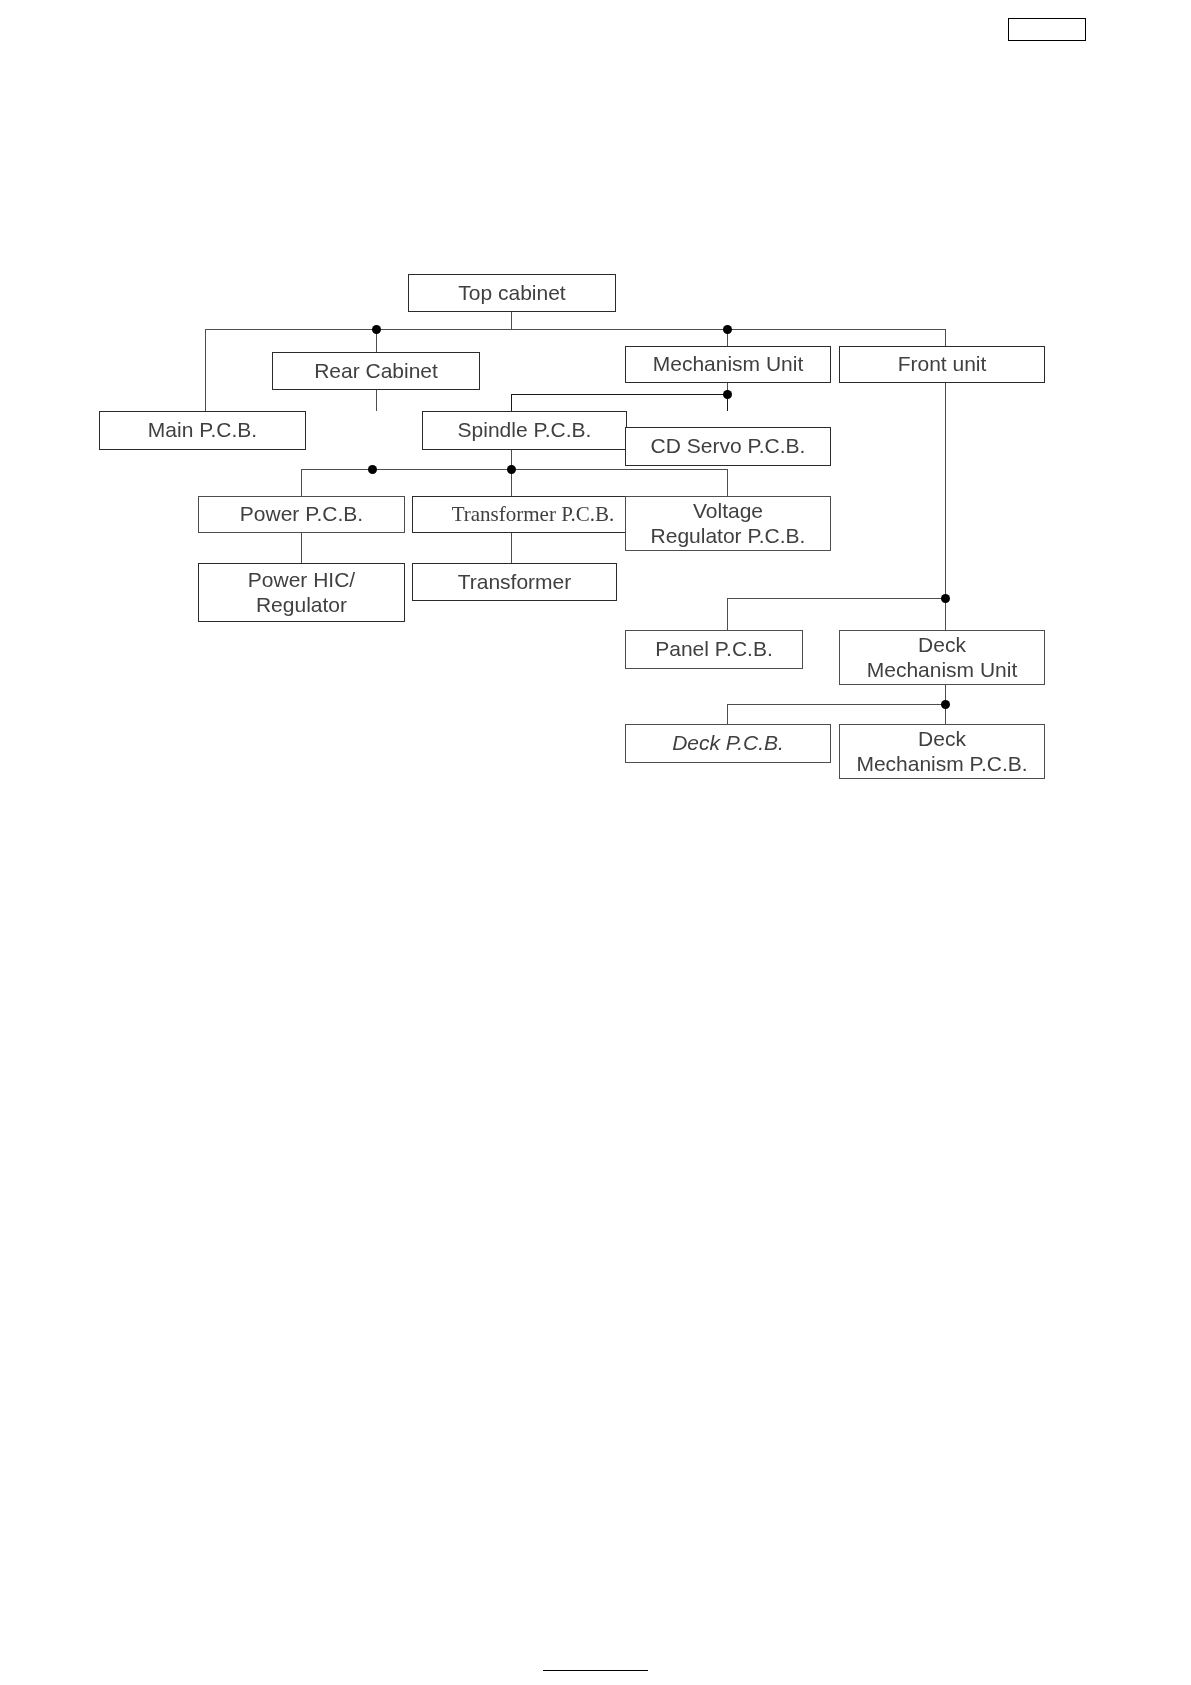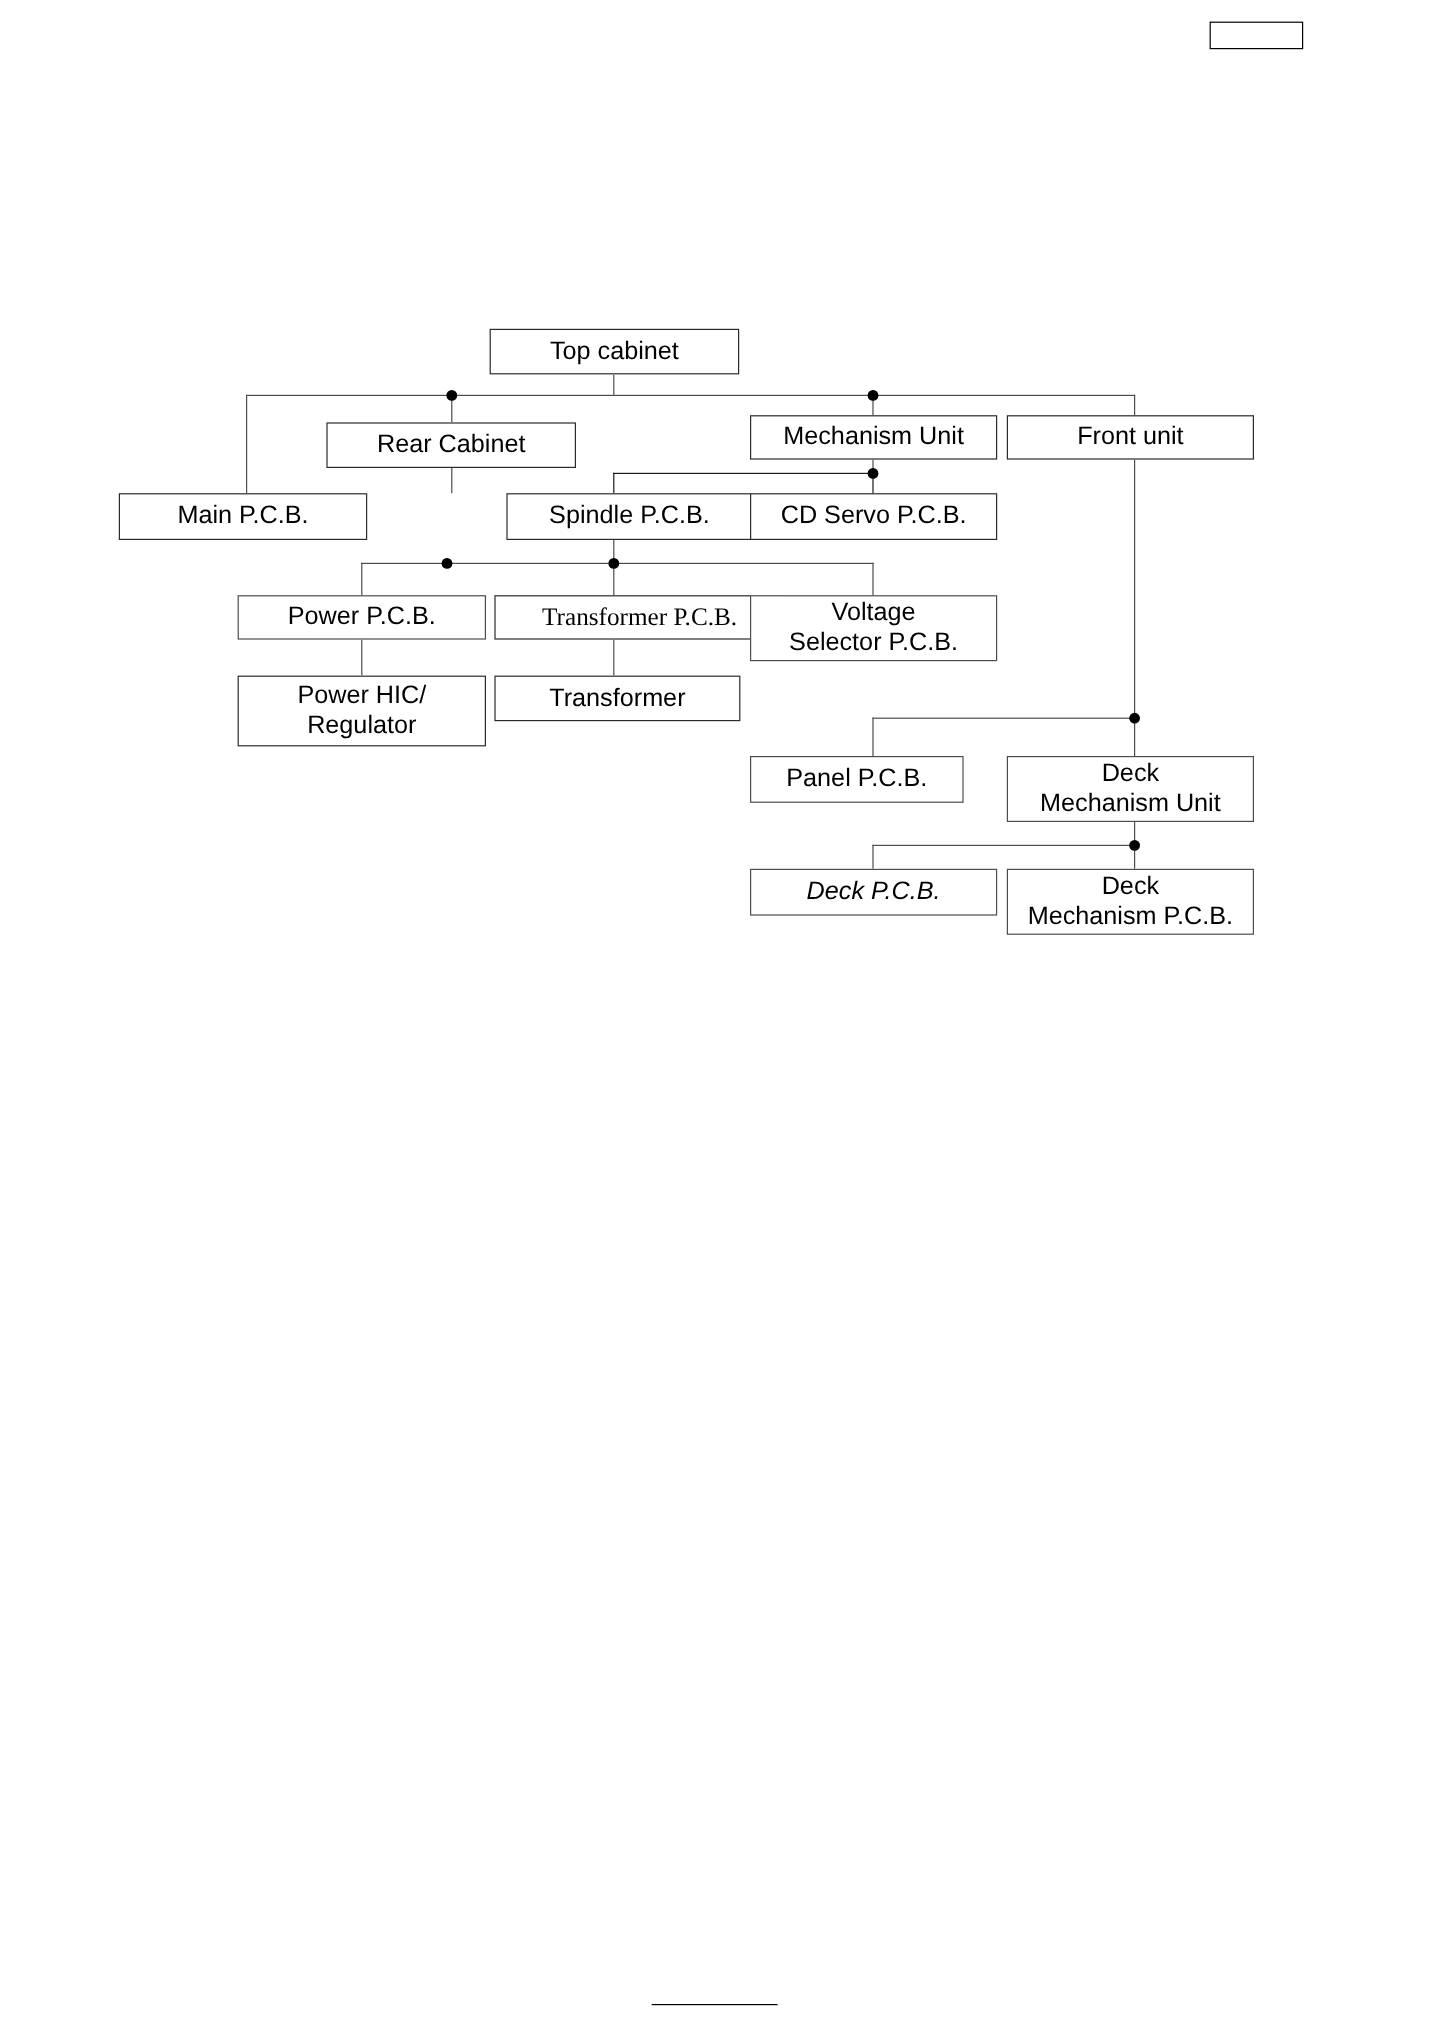--- a/index.html
+++ b/index.html
@@ -23,21 +23,21 @@
     position: absolute;
     box-sizing: border-box;
     border: 1px solid #4d4d4d;
     background: #ffffff;
     display: flex;
     align-items: center;
     justify-content: center;
     text-align: center;
     font-size: 21px;
     line-height: 1.18;
-    color: #000000;
+    color: #404040;
     white-space: pre-line;
     z-index: 3;
   }
   .node.dark { border-color: #2b2b2b; }
   .empty-box {
     position: absolute;
     box-sizing: border-box;
     border: 1px solid #000000;
     background: #ffffff;
     z-index: 3;
@@ -130,28 +130,28 @@
   <div class="node dark" style="left:272px; top:352px; width:208px; height:38px;">Rear Cabinet</div>
 
   <div class="node dark" style="left:625px; top:346px; width:206px; height:37px;">Mechanism Unit</div>
 
   <div class="node dark" style="left:839px; top:346px; width:206px; height:37px;">Front unit</div>
 
   <div class="node dark" style="left:99px; top:411px; width:207px; height:39px;">Main P.C.B.</div>
 
   <div class="node dark" style="left:412px; top:411px; width:205px; height:39px;margin-left:10px;">Spindle P.C.B.</div>
 
-  <div class="node dark" style="left:625px; top:411px; width:206px; height:39px;">CD Servo P.C.B.</div>
+  <div class="node dark" style="left:625px; top:427px; width:206px; height:39px;">CD Servo P.C.B.</div>
 
   <div class="node" style="left:198px; top:496px; width:207px; height:37px;">Power P.C.B.</div>
 
   <div class="node dark" style="left:412px; top:496px; width:242px; height:37px;font-family:Liberation Serif, serif;">Transformer P.C.B.</div>
 
   <div class="node" style="left:625px; top:496px; width:206px; height:55px;">Voltage
-Selector P.C.B.</div>
+Regulator P.C.B.</div>
 
   <div class="node dark" style="left:198px; top:563px; width:207px; height:59px;">Power HIC/
 Regulator</div>
 
   <div class="node dark" style="left:412px; top:563px; width:205px; height:38px;">Transformer</div>
 
   <div class="node" style="left:625px; top:630px; width:178px; height:39px;">Panel P.C.B.</div>
 
   <div class="node" style="left:839px; top:630px; width:206px; height:55px;">Deck
 Mechanism Unit</div>

